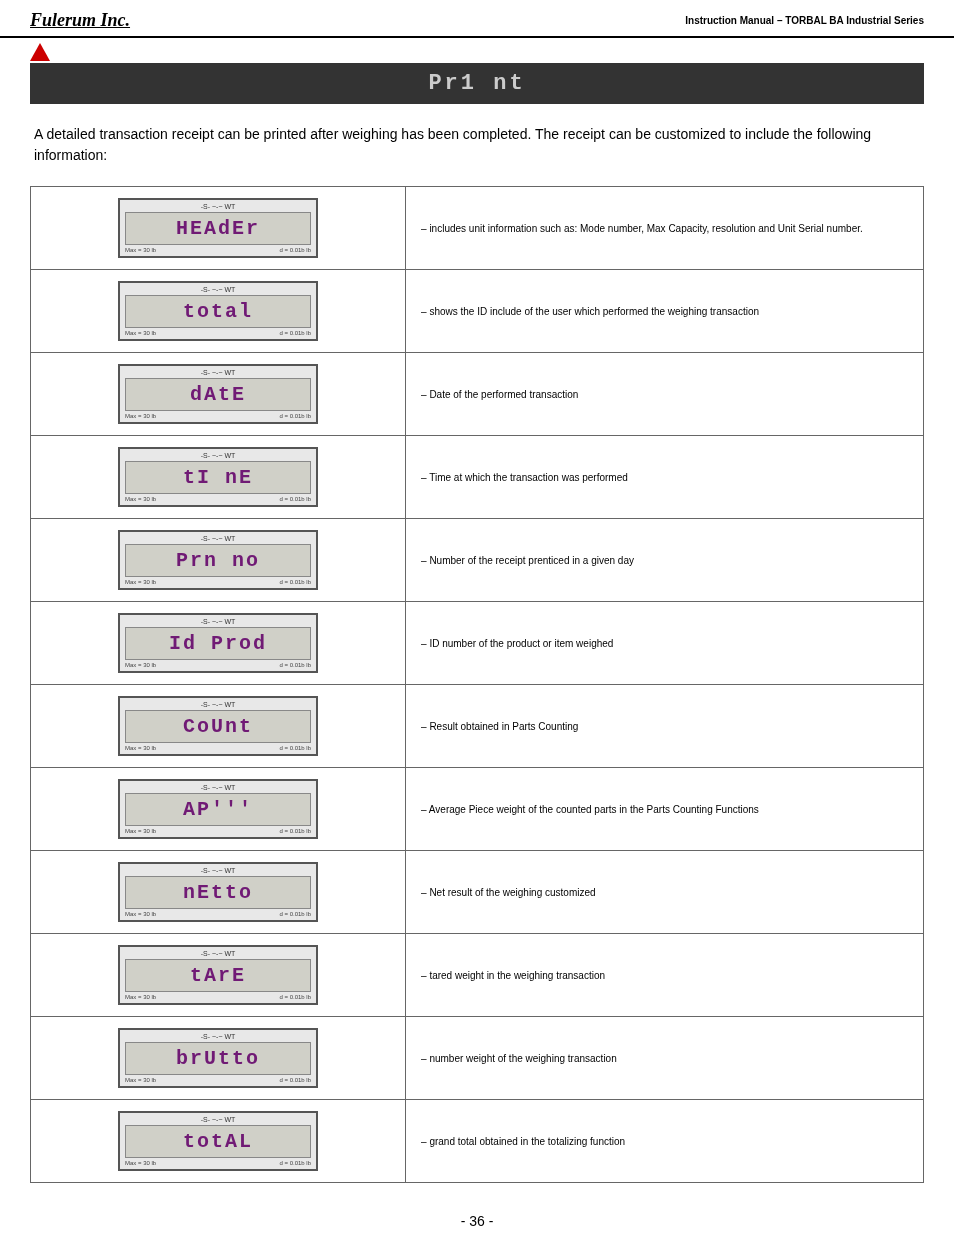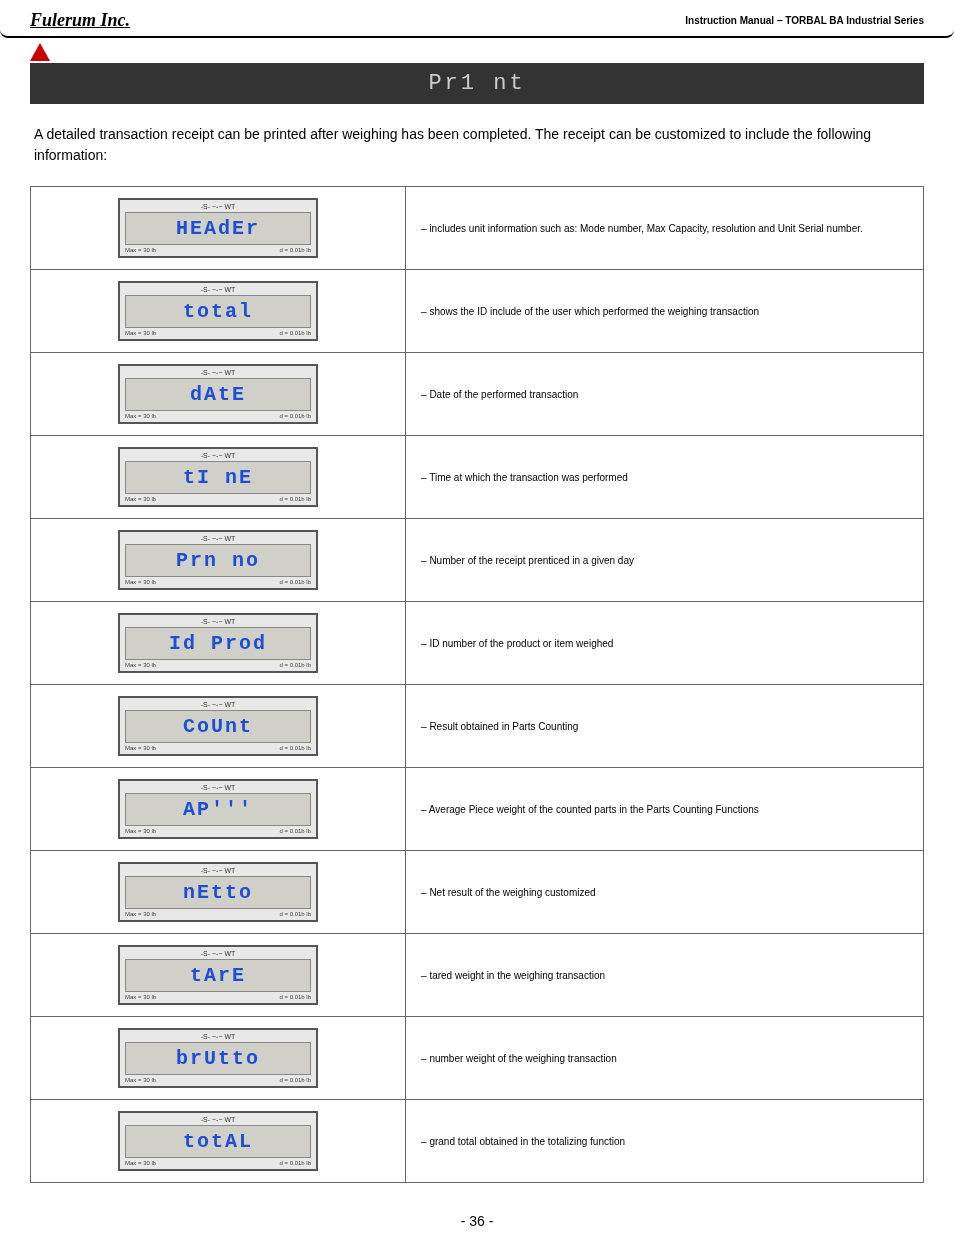--- a/index.html
+++ b/index.html
@@ -21,21 +21,20 @@
     }
 
     
     .page-header {
       display: flex;
       align-items: center;
       justify-content: space-between;
       padding: 10px 30px 0 30px;
       border-bottom: 2px solid #000;
       padding-bottom: 5px;
-      border-radius: 8px;
     }
 
     .company-name {
       font-family: 'Times New Roman', serif;
       font-size: 18px;
       font-style: italic;
       text-decoration: underline;
       font-weight: bold;
     }
 
@@ -61,20 +60,21 @@
       margin-top: 2px;
       padding: 8px;
       text-align: center;
     }
 
     .section-title-text {
       font-family: 'Courier New', monospace;
       font-size: 22px;
       color: #ccc;
       letter-spacing: 3px;
+      font-weight: bold;
     }
 
     
     .intro-text {
       margin: 20px 34px;
       font-size: 14px;
       line-height: 1.5;
     }
 
     
@@ -124,21 +124,21 @@
     }
 
     .display-screen {
       background: #d0d0c8;
       border: 1px solid #888;
       text-align: center;
       padding: 4px 5px;
       font-family: 'Courier New', monospace;
       font-size: 20px;
       font-weight: bold;
-      color: #1d4ed8;
+      color: #701a75;
       letter-spacing: 2px;
       min-height: 32px;
       display: flex;
       align-items: center;
       justify-content: center;
     }
 
     .display-bottom-bar {
       display: flex;
       justify-content: space-between;

